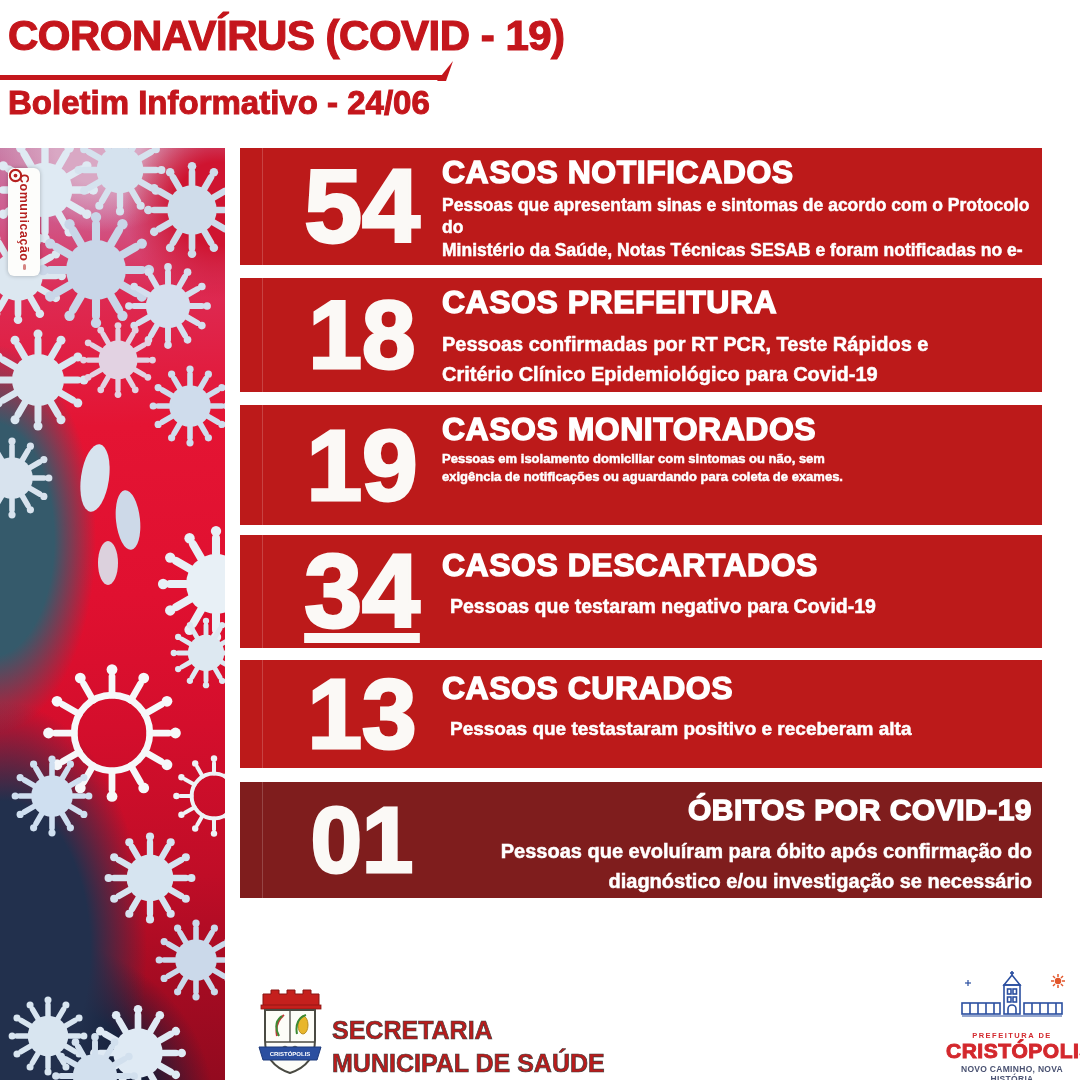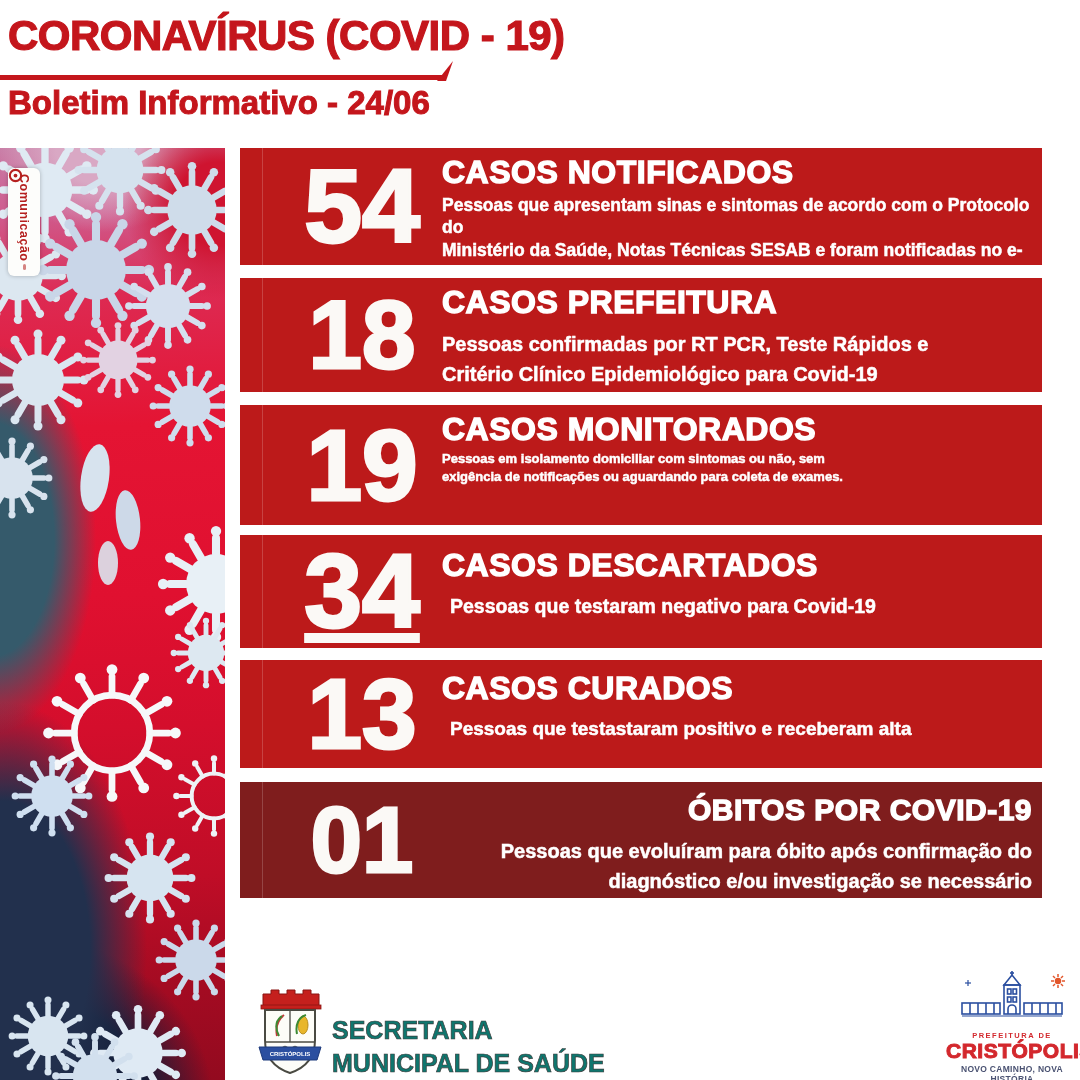--- a/index.html
+++ b/index.html
@@ -47,21 +47,21 @@
   .c4 .card-desc{font-size:19.5px;margin-top:12px;margin-left:8px;}
   .c5 .num{font-size:98px;}
   .c5 .card-title{margin-top:4px;}
   .c5 .card-desc{font-size:19px;margin-top:12px;margin-left:8px;}
   .c6 .num{font-size:92px;}
   .c6 .card-title{font-size:30px;margin-top:4px;}
   .c6 .card-desc{font-size:20px;line-height:1.5;margin-top:10px;}
 
   
   .crest{position:absolute;left:254px;top:986px;width:72px;height:92px;}
-  .sec-text{position:absolute;left:332px;top:1014px;font-size:25px;font-weight:bold;color:#0f766e;line-height:1.3;-webkit-text-stroke:.7px #3d3c3c;}
+  .sec-text{position:absolute;left:332px;top:1014px;font-size:25px;font-weight:bold;color:#b91c1c;line-height:1.3;-webkit-text-stroke:.7px #3d3c3c;}
   .footer-right{position:absolute;left:946px;top:970px;width:132px;text-align:center;}
   .pref-pre{font-size:7.5px;font-weight:bold;color:#d3282d;letter-spacing:1.5px;margin-top:1px;}
   .pref-name{font-size:21px;font-weight:bold;color:#d3282d;-webkit-text-stroke:1px #d3282d;letter-spacing:.5px;line-height:1.05;}
   .pref-slogan{font-size:8.5px;font-weight:bold;color:#4a5272;letter-spacing:.3px;margin-top:2px;}
 </style>
 </head>
 <body>
 
 <div class="canvas">
 

